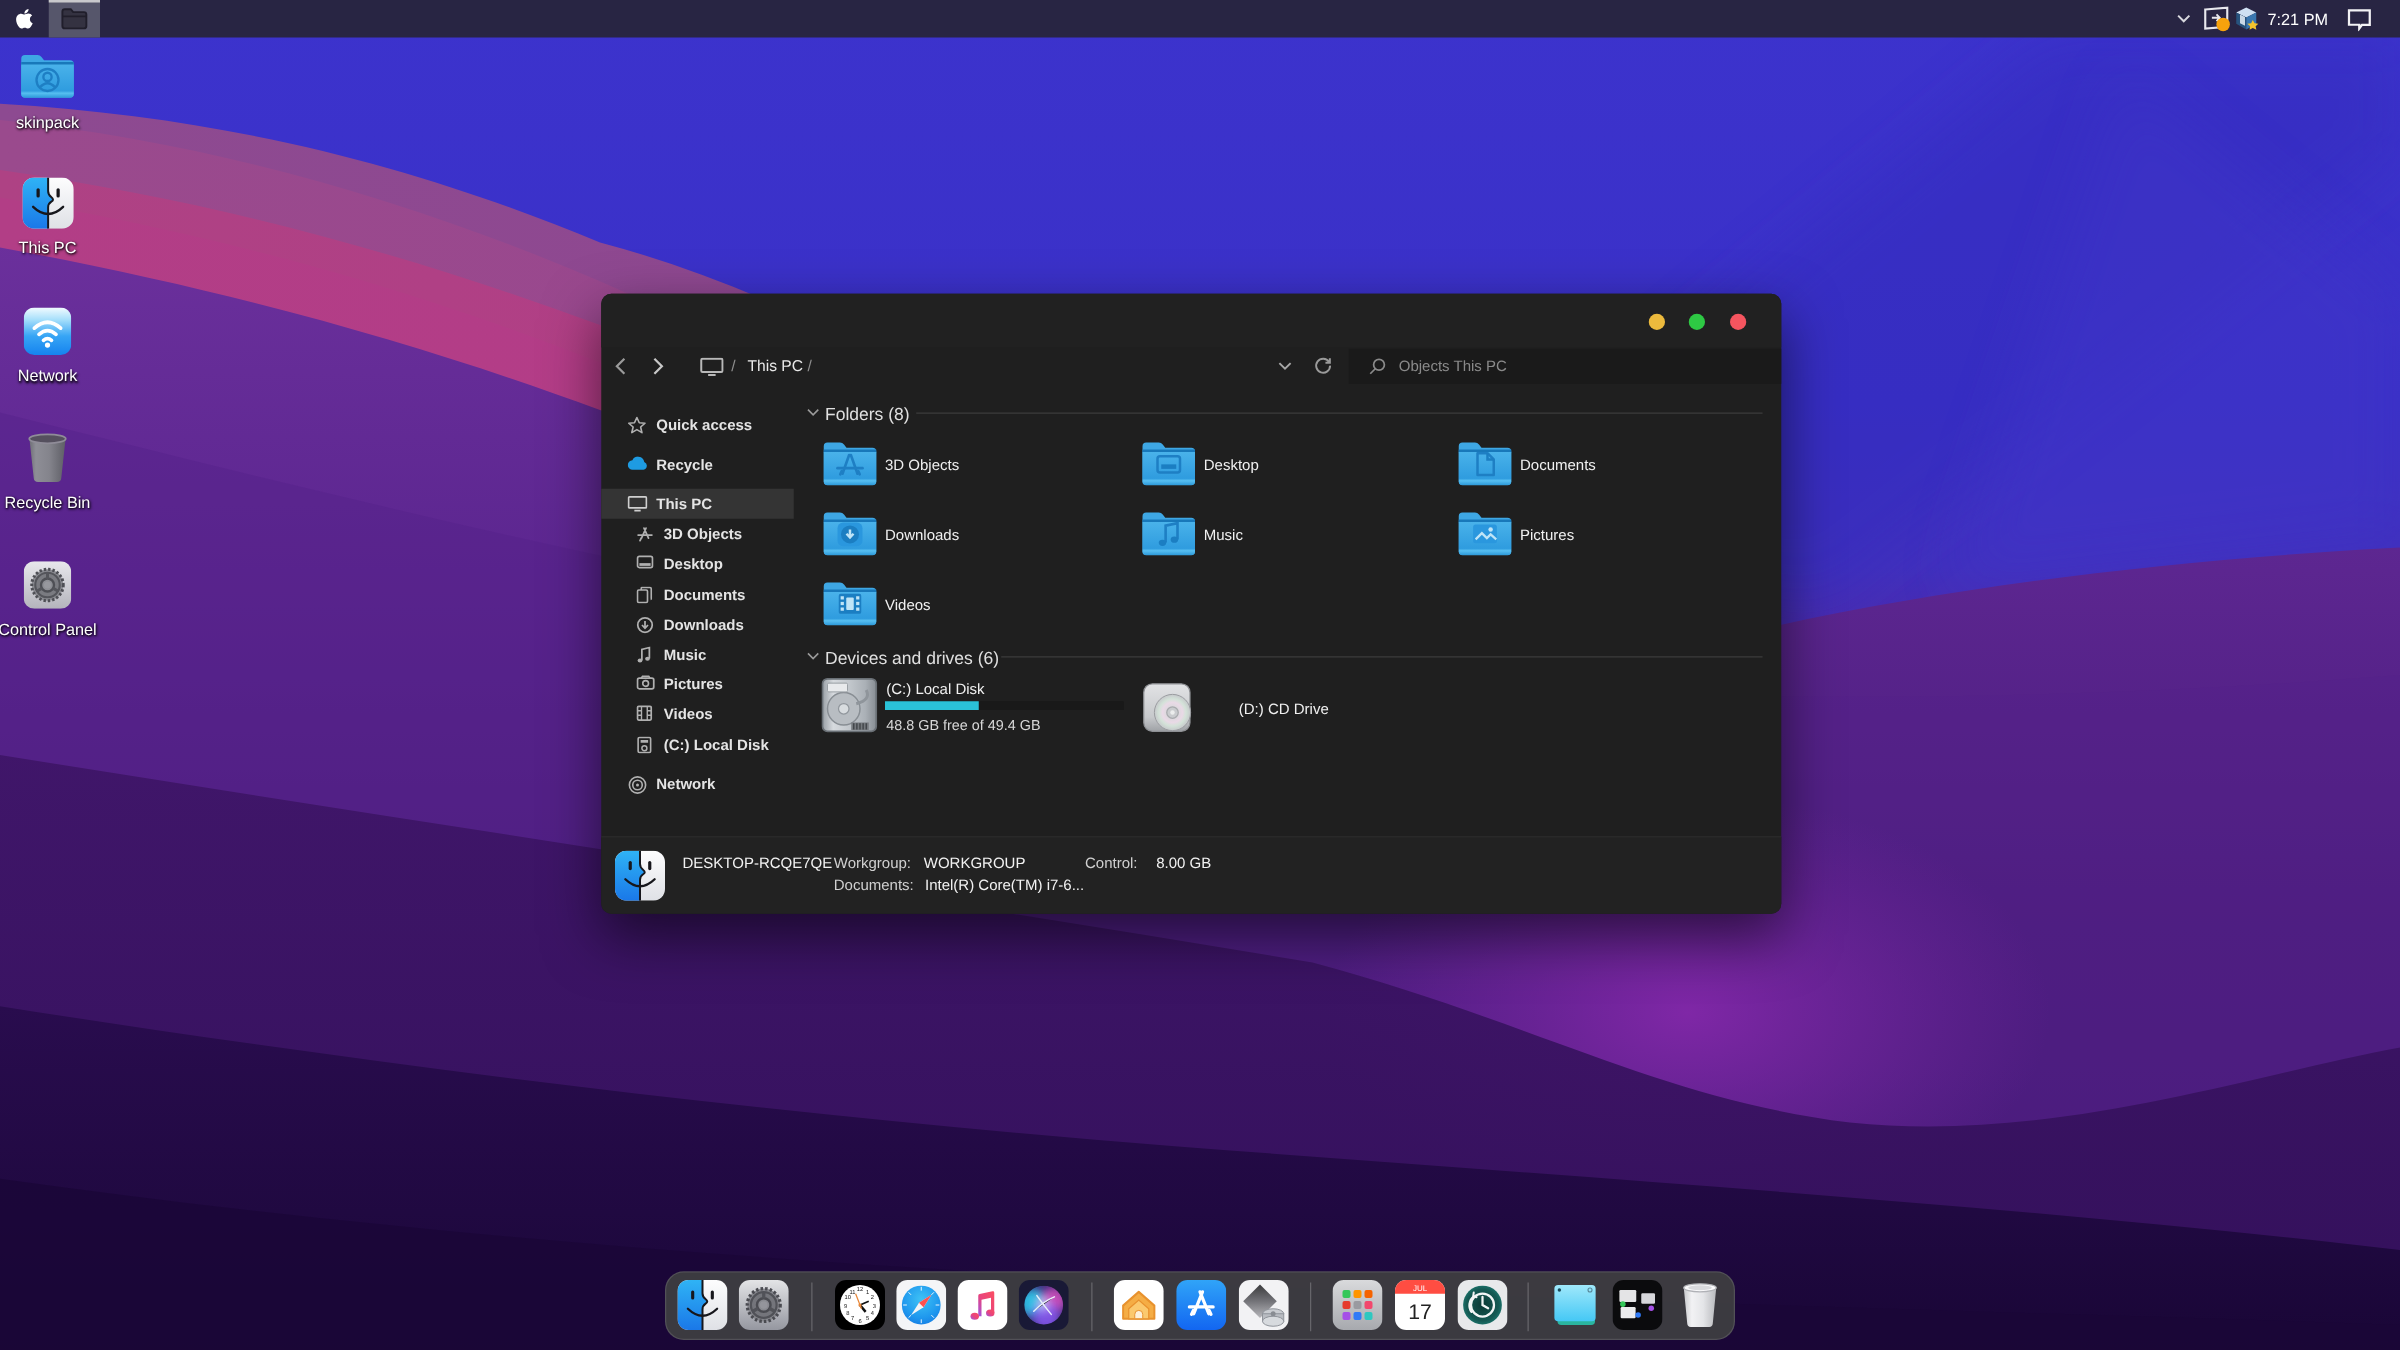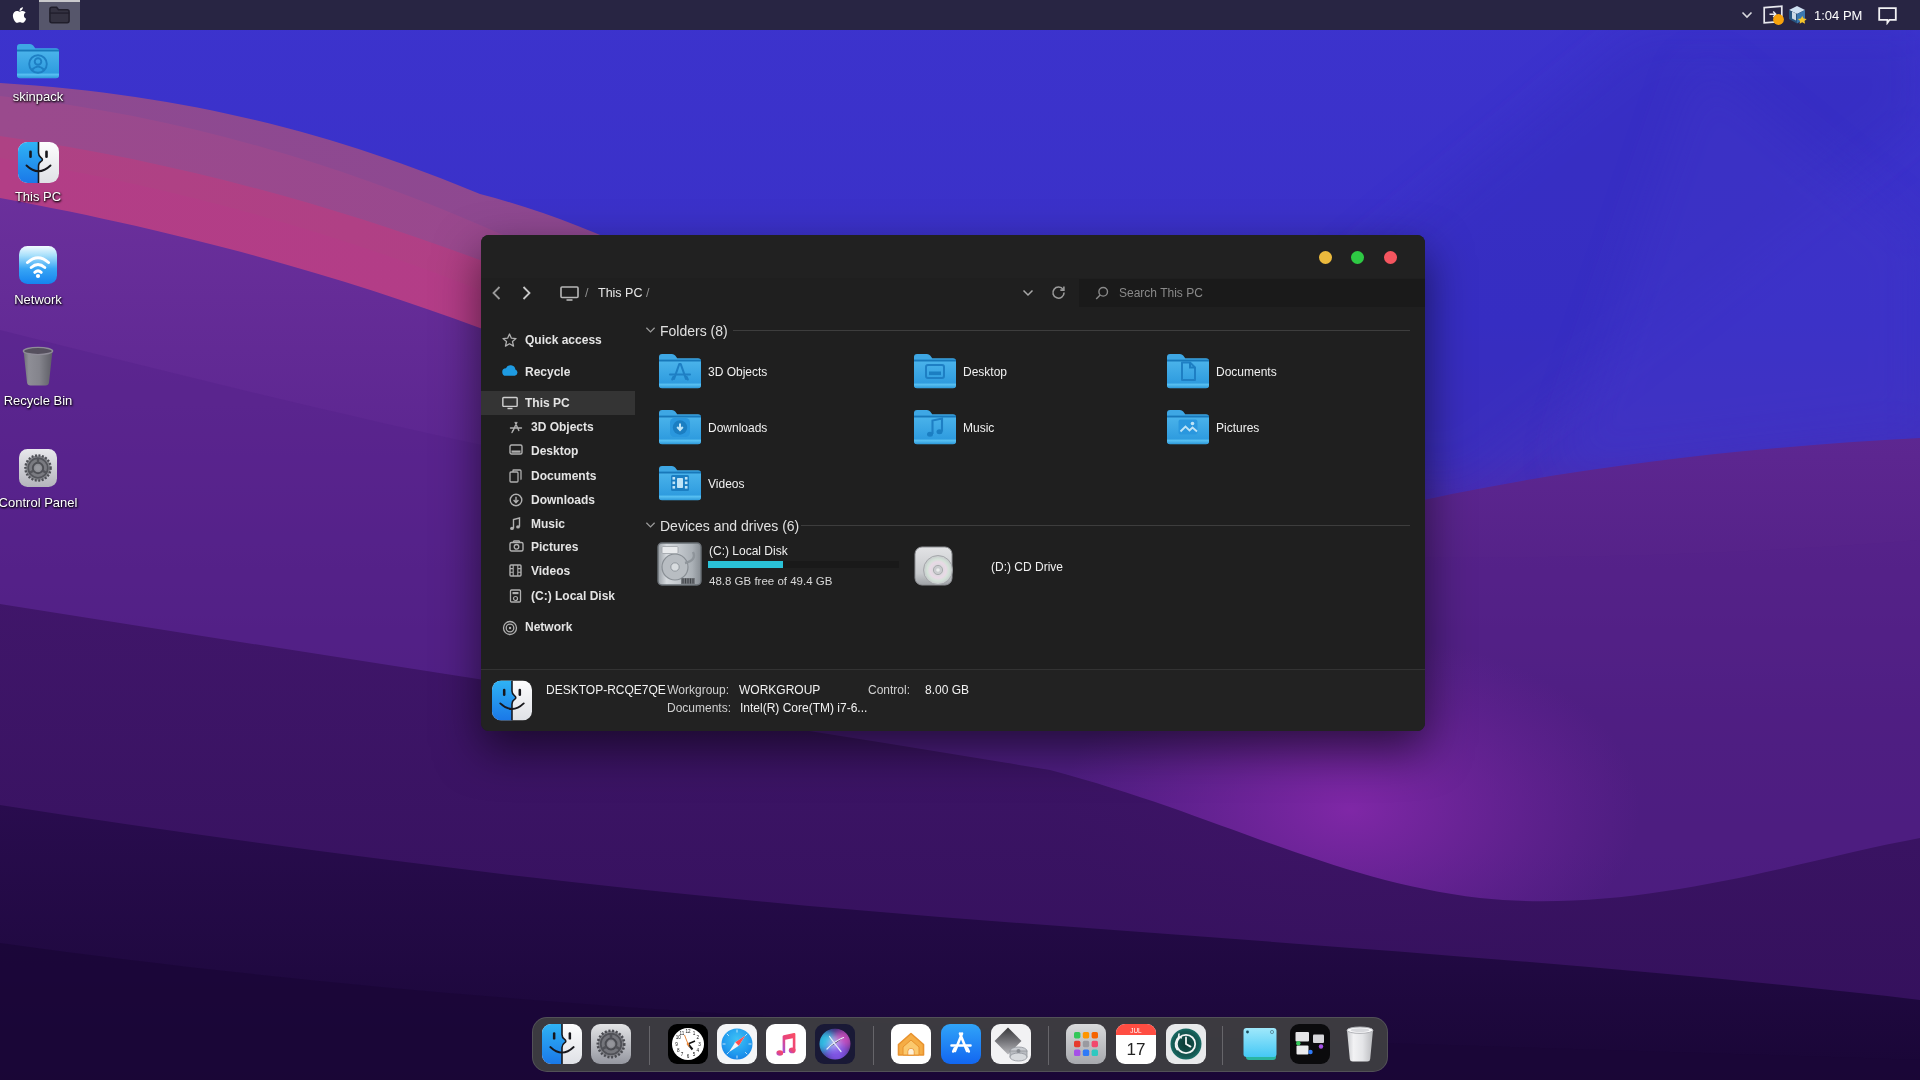--- a/index.html
+++ b/index.html
@@ -134,21 +134,21 @@
       <path d="M8.5 9.2 h6 M12.2 6.5 l2.6 2.7 -2.6 2.7" stroke="#e8e8ee" stroke-width="1.5" fill="none"></path>
       <circle cx="17.5" cy="14.5" r="5.4" fill="#f7a20c"></circle>
     </svg>
   <svg style="position:absolute;left:1787px;top:5px" width="20" height="20" viewBox="0 0 20 20">
       <path d="M10 1 L18 5 L10 9 L2 5 Z" fill="#cfe0f2"></path>
       <path d="M2 5 v9 l8 4.5 V9 Z" fill="#27537e"></path>
       <path d="M18 5 v9 l-8 4.5 V9 Z" fill="#3a77b0"></path>
       <path d="M5 6.5 l4 2 v7 l-4-2 Z" fill="#e8f0f8" opacity="0.85"></path>
       <path d="M15.2 11 l1.5 2.6 3 .3 -2.2 2 .6 2.9 -2.9-1.5 -2.6 1.5 .5-2.9 -2.2-2 3-.3 Z" fill="#f5c52c"></path>
     </svg>
-  <div class="traytxt" style="left:1814px;">1:04 PM</div>
+  <div class="traytxt" style="left:1814px;">7:21 PM</div>
   <svg style="position:absolute;left:1877px;top:6px" width="21" height="19" viewBox="0 0 21 19">
       <path d="M2.2 2.2 h16.6 v11.6 h-6.2 l-2.2 3 v-3 h-8.2 Z" fill="none" stroke="#f2f2f5" stroke-width="1.8"></path>
     </svg>
 </div>
 
 <div class="dicon" style="left:-4px;top:42px;">
   <svg width="44" height="38" viewBox="0 0 44 38">
     <use href="#fshape"></use>
     <g stroke="#1e7fc4" stroke-width="1.9" fill="none">
         <circle cx="22" cy="22" r="8.8"></circle>
@@ -298,21 +298,21 @@
     </svg>
   <svg style="position:absolute;left:570px;top:50px" width="15" height="15" viewBox="0 0 17 17">
       <path d="M13.8 5.2 A6.3 6.3 0 1 0 14.8 8.5" stroke="#9a9a9a" stroke-width="1.8" fill="none"></path>
       <path d="M14.6 1.8 v4 h-4" fill="none" stroke="#9a9a9a" stroke-width="1.8"></path>
     </svg>
   <div id="searchbox" style="top:44px;">
     <svg style="position:absolute;left:16px;top:7px" width="14" height="14" viewBox="0 0 14 14">
         <circle cx="8.2" cy="5.8" r="4.3" stroke="#8a8a8a" stroke-width="1.4" fill="none"></circle>
         <path d="M5.2 9 L1.2 13" stroke="#8a8a8a" stroke-width="1.4"></path>
       </svg>
-    <span style="margin-left:40px">Search This PC</span>
+    <span style="margin-left:40px">Objects This PC</span>
   </div>
 
   <div class="sitem" style="top:93px">
       <svg width="15" height="15" viewBox="0 0 15 15">
         <path d="M7.5 1 l1.9 4.2 4.6.4 -3.5 3 1.05 4.5 -4.05-2.4 -4.05 2.4 1.05-4.5 -3.5-3 4.6-.4 Z" fill="none" stroke="#b0b0b0" stroke-width="1.3" stroke-linejoin="round"></path>
       </svg>
       <span class="slab">Quick access</span>
     </div>
   <div class="sitem" style="top:125px">
       <svg width="17" height="12" viewBox="0 0 17 12">
@@ -538,21 +538,21 @@
       <g clip-path="url(#fc2)">
           <rect width="41" height="41" fill="url(#fw2)"></rect>
           <path d="M0 0 H20.5 V10.8 C20.5 15.9 24.4 15.2 24.4 17.7 C24.4 19.8 20.5 19 20.5 24 V41 H0 Z" fill="url(#fb2)"></path>
       <path d="M20.5 0 V10.8 C20.5 15.9 24.4 15.2 24.4 17.7 C24.4 19.8 20.5 19 20.5 24 V41" fill="none" stroke="#17171c" stroke-width="1.6"></path>
       <rect x="11.2" y="8.5" width="2.6" height="7.5" rx="1.3" fill="#17171c"></rect>
           <rect x="27.2" y="8.5" width="2.6" height="7.5" rx="1.3" fill="#17171c"></rect>
       <path d="M8.5 23.5 q12 11.5 24 0" fill="none" stroke="#17171c" stroke-width="1.9" stroke-linecap="round"></path>
         </g>
     </svg>
     <div style="position:absolute;left:65px;top:13px;font-size:12px;color:#f2f2f2">DESKTOP-RCQE7QE</div>
-    <div style="position:absolute;left:186px;top:13px;width:62px;font-size:12px;color:#d0d0d0;text-align:right">Workgroup:</div>
+    <div style="position:absolute;left:186px;top:13px;width:62px;font-size:12px;color:#d0d0d0;text-align:left">Workgroup:</div>
     <div style="position:absolute;left:258px;top:13px;font-size:12px;color:#f2f2f2">WORKGROUP</div>
     <div style="position:absolute;left:387px;top:13px;font-size:12px;color:#d0d0d0">Control:</div>
     <div style="position:absolute;left:444px;top:13px;font-size:12px;color:#f2f2f2">8.00 GB</div>
     <div style="position:absolute;left:186px;top:31px;width:62px;font-size:12px;color:#d0d0d0;text-align:right">Documents:</div>
     <div style="position:absolute;left:259px;top:31px;font-size:12px;color:#f2f2f2">Intel(R) Core(TM) i7-6...</div>
   </div>
 </div>
 
 <div id="dock">
   <svg class="dkicon" style="left:9px" viewBox="0 0 40 40">

